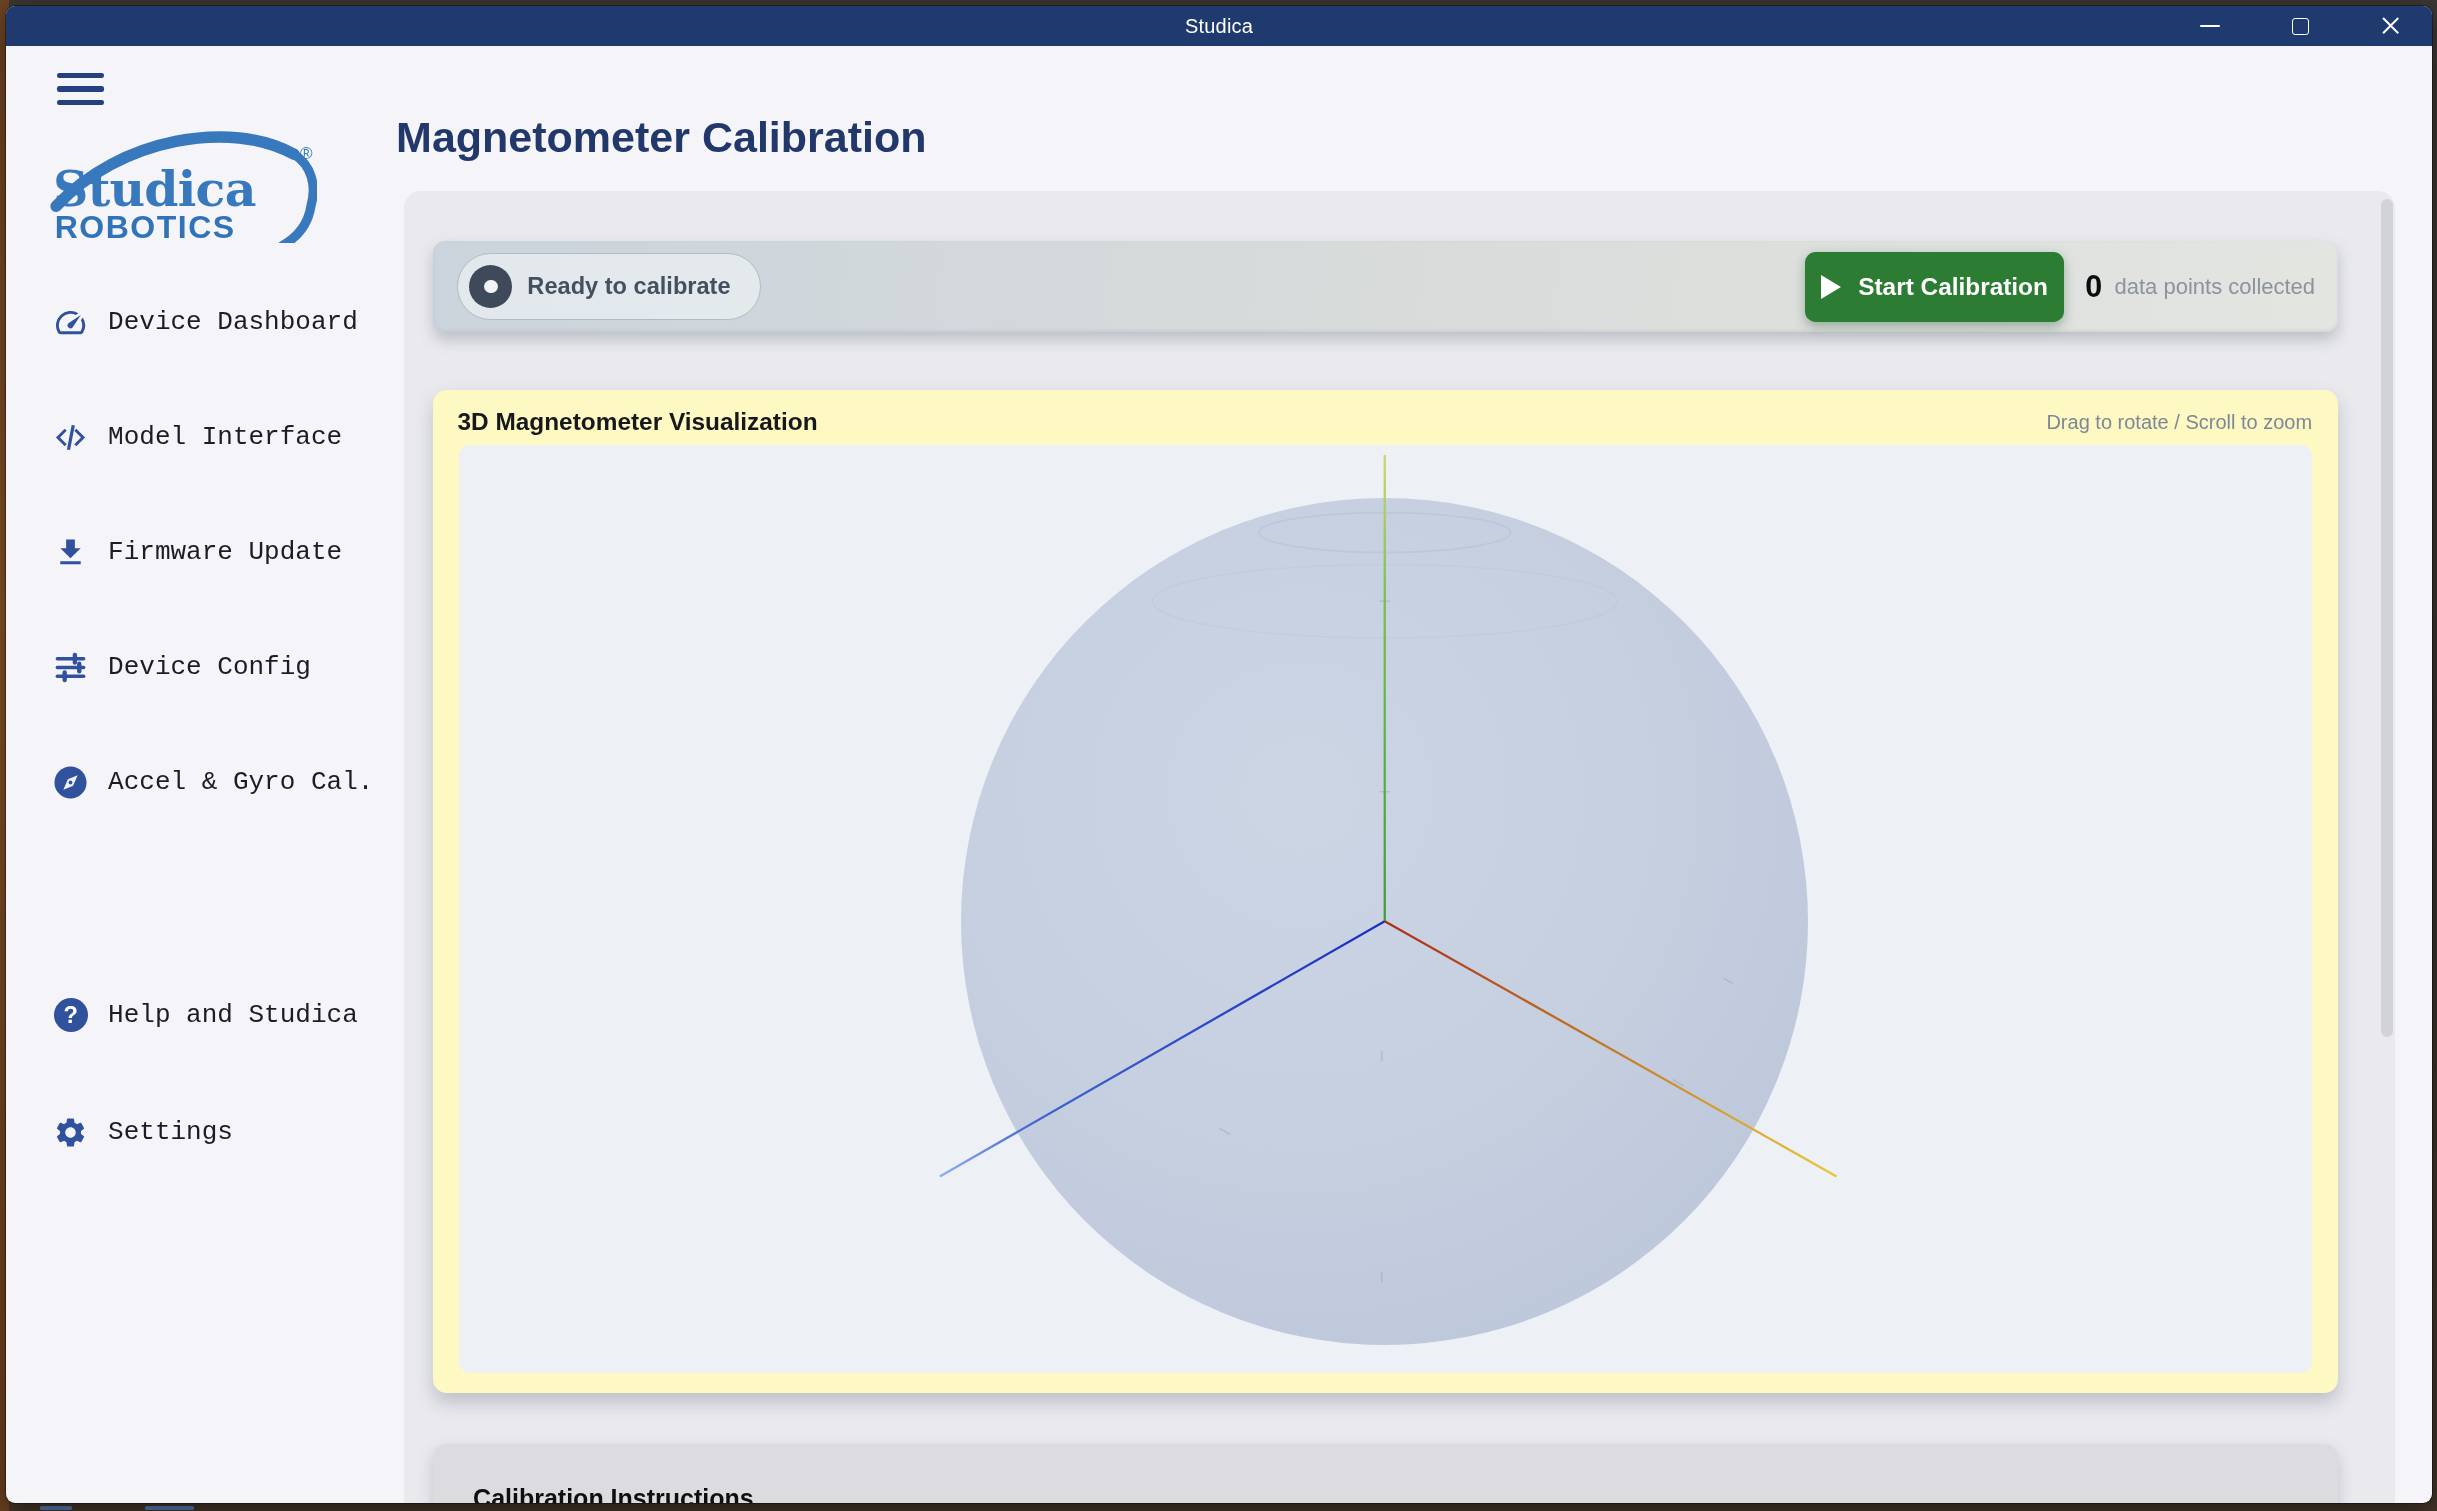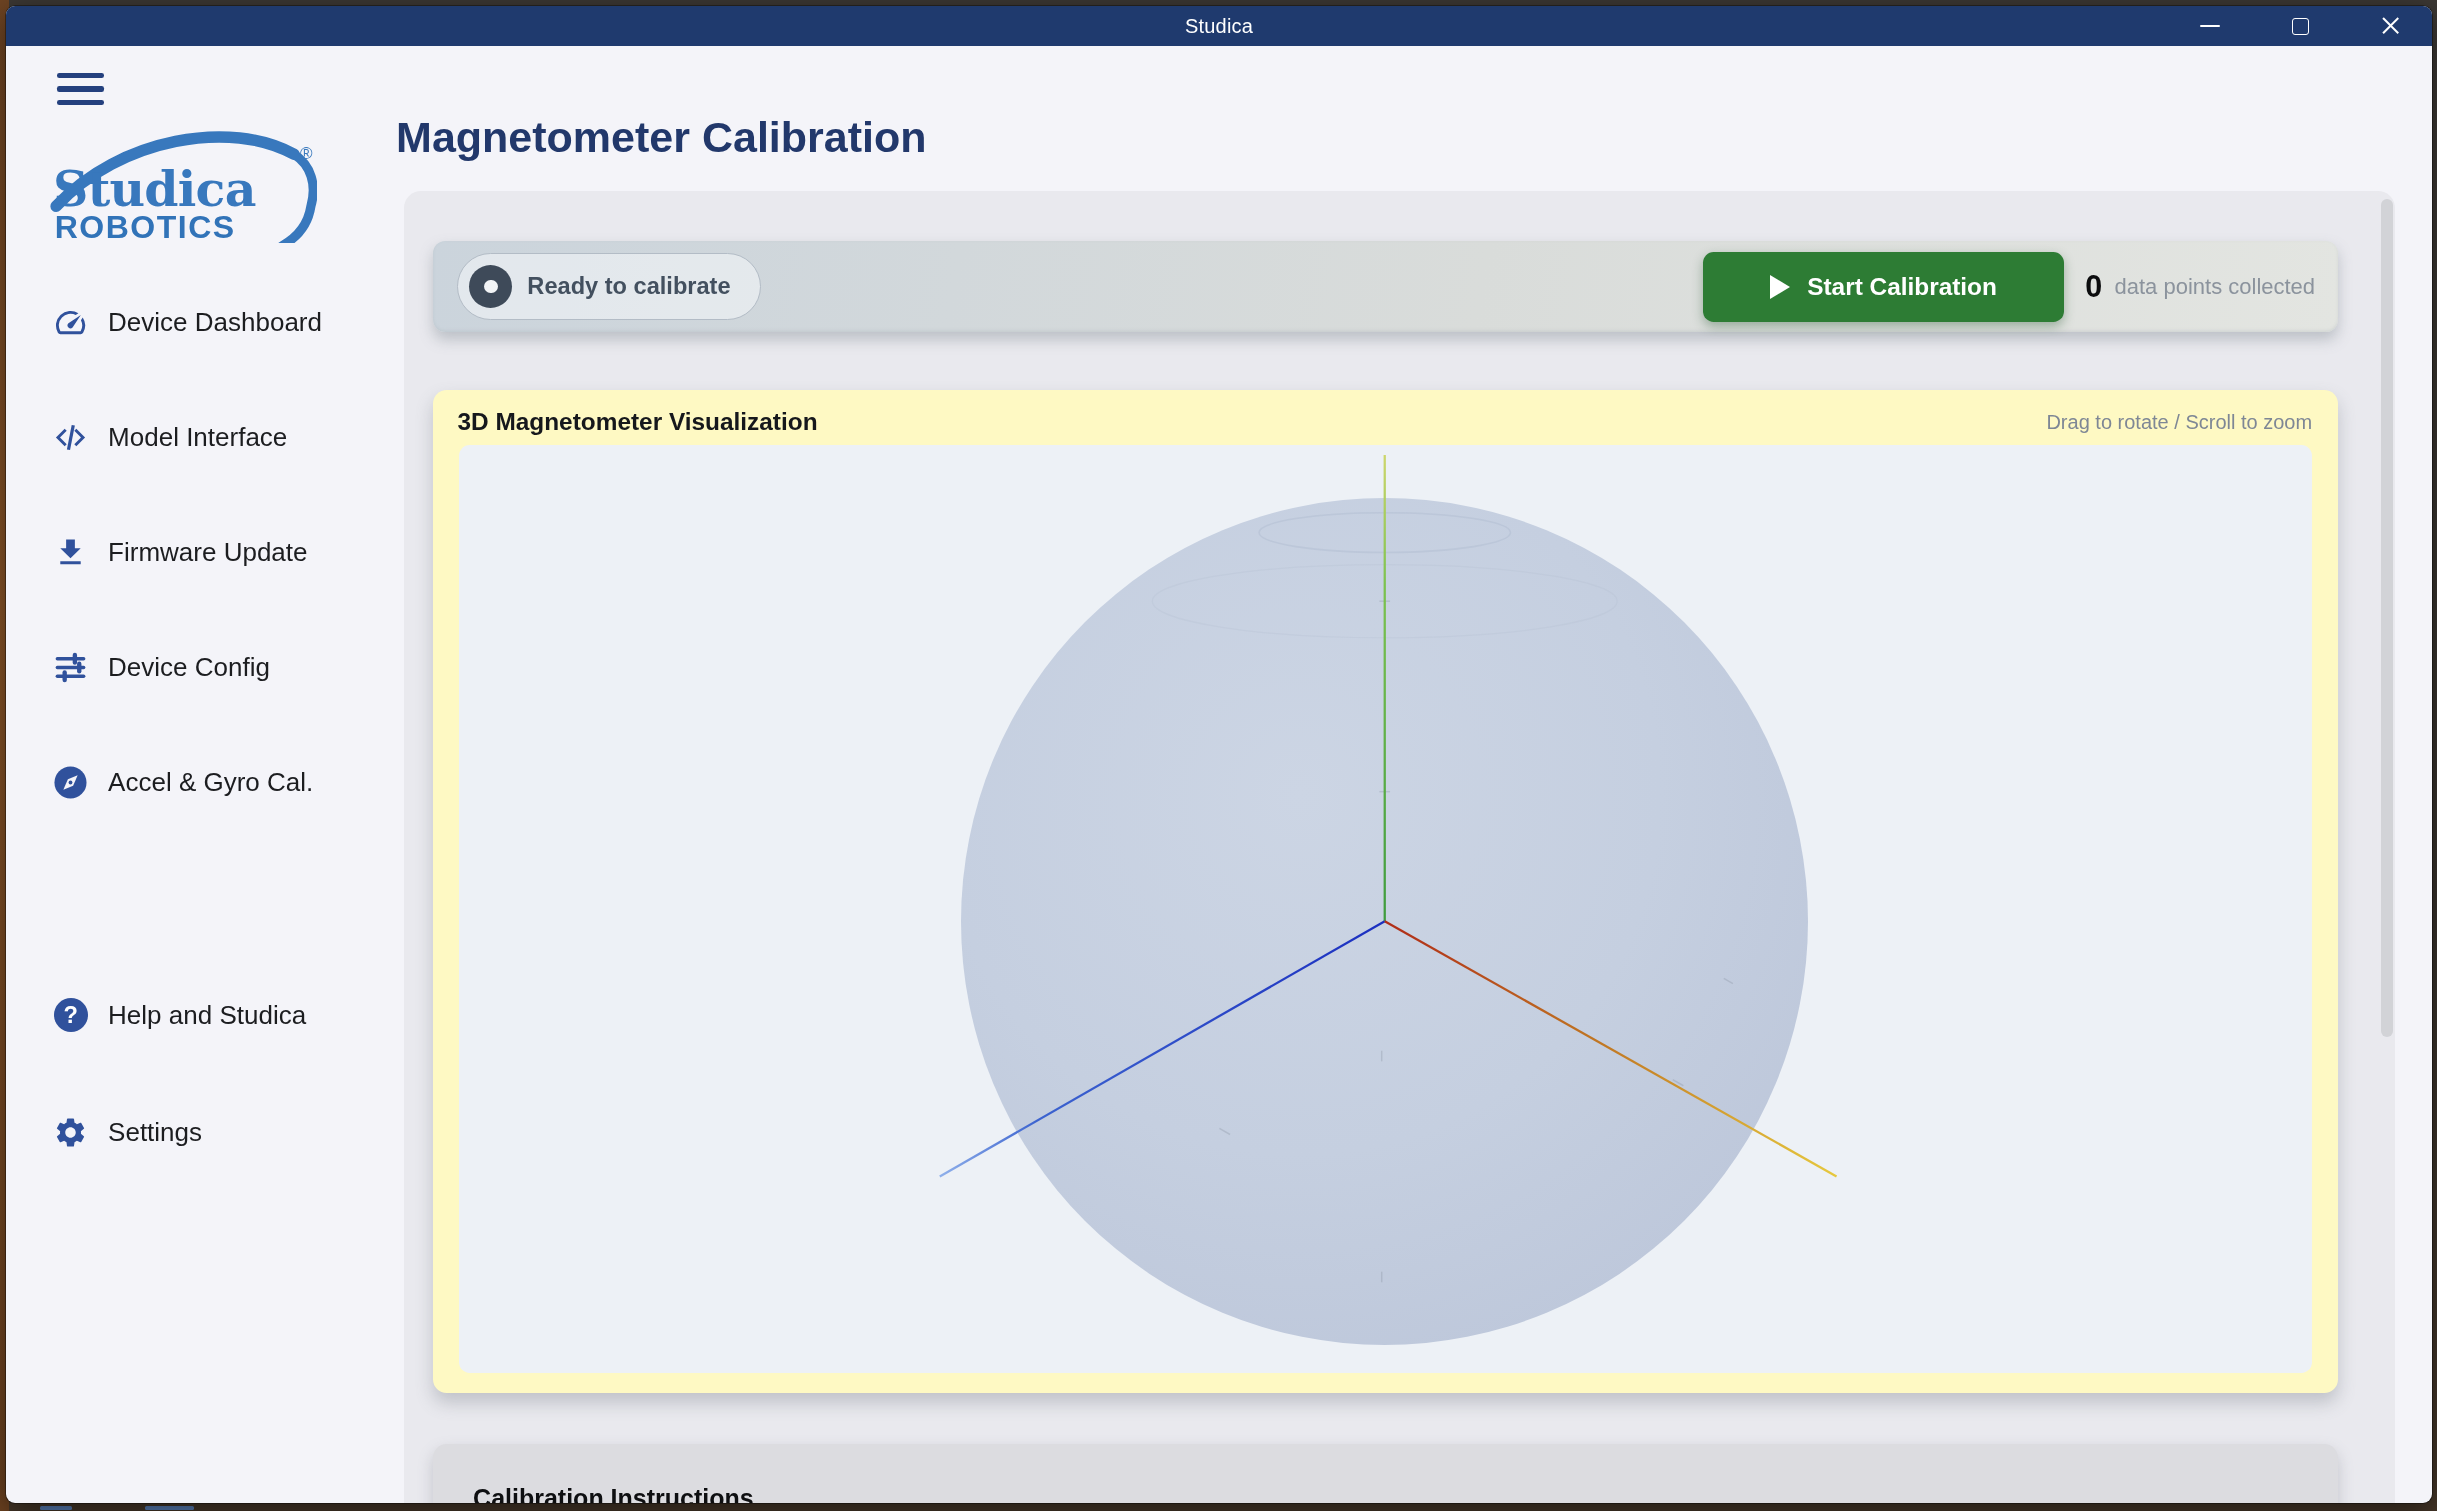--- a/index.html
+++ b/index.html
@@ -35,41 +35,41 @@
   .logo { position:absolute; left:44px; top:67px; width:267px; height:175px; }
   .logo-swoosh { position:absolute; left:0; top:0; width:267px; height:130px; }
   .logo-brand { position:absolute; left:3px; top:47px; font-family:"DejaVu Serif", serif; font-weight:bold;
     font-size:49px; color:#3878bd; letter-spacing:-0.8px; }
   .logo-reg { position:absolute; right:4.6px; top:30.5px; font-size:17px; color:#3878bd; }
   .logo-sub { position:absolute; left:4.6px; top:96px; font-size:32px; font-weight:800; color:#3173b8; letter-spacing:1.5px; }
 
   .nav-item { position:absolute; left:47px; width:312px; height:50px; display:flex; align-items:center; gap:20px; cursor:pointer; }
   .nav-icon { width:35px; height:35px; flex:0 0 35px; display:flex; align-items:center; justify-content:center; }
   .nav-icon svg { width:35px; height:35px; fill:#30519c; }
-  .nav-label { font-size:26px; color:#1c1d20; white-space:nowrap; }
+  .nav-label { font-size:26px; color:#1c1d20; white-space:nowrap;font-family:Liberation Mono, monospace; }
   .help-badge { width:34px; height:34px; border-radius:50%; background:#30519c; color:#fff;
     display:flex; align-items:center; justify-content:center; font-size:23.6px; font-weight:bold; }
 
   
   .page-title { position:absolute; left:390px; top:67px; font-size:43px; font-weight:700; color:#22386b; }
 
   .content-container { position:absolute; left:398px; top:145px; width:1991px; height:1339px;
     background:#e9e9ee; border-radius:17px; overflow:hidden; }
 
   
   .status-bar { position:absolute; left:29px; top:50px; width:1905px; height:91px; border-radius:12.2px;
     background:linear-gradient(100deg,#cbd4dc 0%,#d9dcda 55%,#e3e5e1 100%);
     box-shadow:0 7.6px 13.7px rgba(110,120,130,.35), inset 0 -1.5px 3px rgba(160,170,175,.25);
     display:flex; align-items:center; padding:0 23px 0 24.4px; }
   .status-pill { height:67px; border-radius:34px; border:1.5px solid #b3bcc6; background:rgba(250,251,253,.5);
     display:flex; align-items:center; gap:15.2px; padding:0 29px 0 10.7px; }
   .record-icon { width:43px; height:43px; border-radius:50%; background:#3e4a59; display:flex; align-items:center; justify-content:center; }
   .record-icon span { width:13.7px; height:13.7px; border-radius:50%; background:#f2f4f6; }
   .status-label { font-size:23.6px; font-weight:600; color:#43505f;text-align:right; }
-  .start-btn { margin-left:auto; width:361px; height:70px; border:none; border-radius:10.7px; background:#2d7c34;
+  .start-btn { margin-left:auto; width:259px; height:70px; border:none; border-radius:10.7px; background:#2d7c34;
     display:flex; align-items:center; justify-content:center; gap:17px; cursor:pointer;
     box-shadow:0 4.6px 10.7px rgba(30,80,40,.35); }
   .play-icon { width:0; height:0; border-left:20.6px solid #fff; border-top:12.2px solid transparent; border-bottom:12.2px solid transparent; }
   .start-label { color:#fff; font-size:24.4px; font-weight:700; }
   .points-count { margin-left:21.3px; font-size:30.5px; font-weight:700; color:#0c0d0e; }
   .points-suffix { margin-left:12.2px; font-size:22px; color:#8b939d; }
 
   
   .viz-panel { position:absolute; left:29px; top:199px; width:1905px; height:1003px; border-radius:13.7px;
     background:#fef9c3; box-shadow:0 9.1px 17px rgba(100,105,115,.30); }

